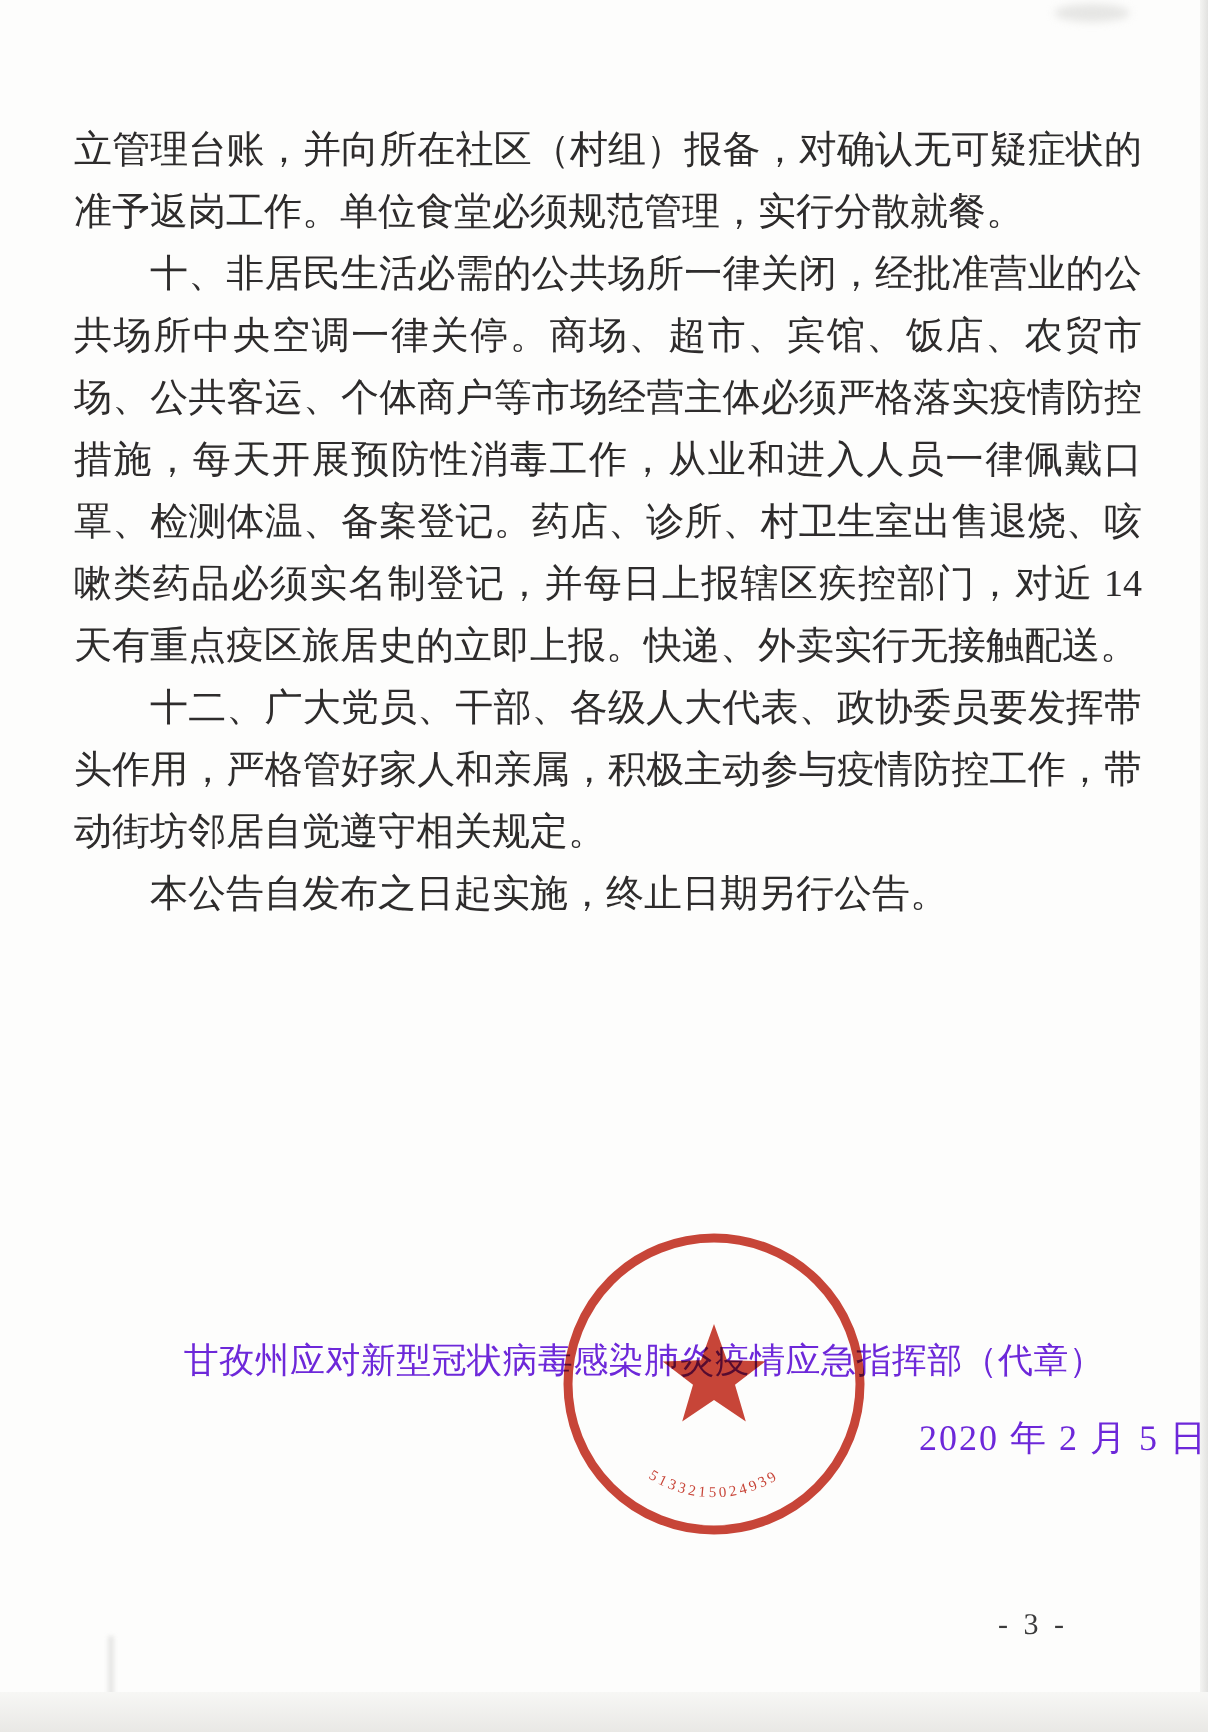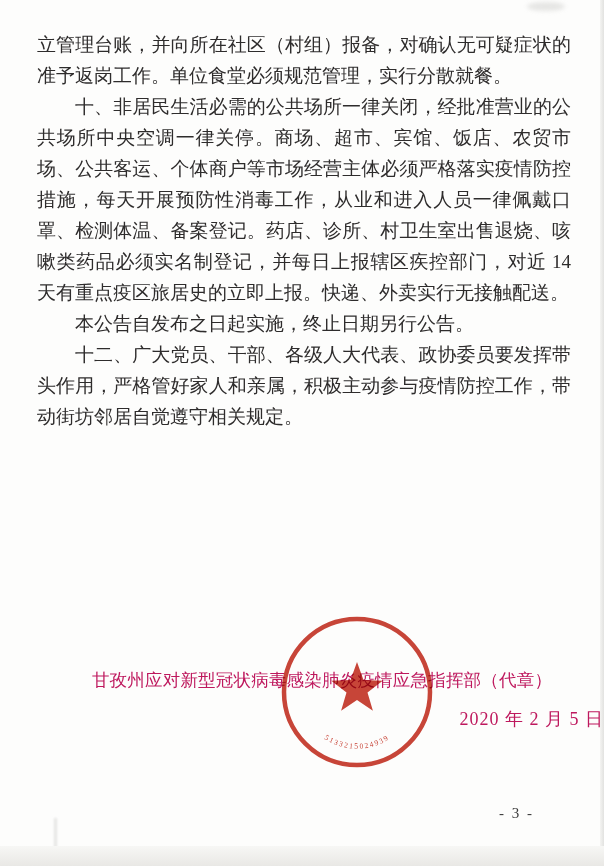--- a/index.html
+++ b/index.html
@@ -25,30 +25,30 @@
   .smudge-topright {
     position:absolute; left:527px; top:2px; width:38px; height:9px;
     background:#dcdcda; border-radius:50%; filter:blur(2px); opacity:.7;
   }
   .streak-bottomleft {
     position:absolute; left:54px; top:818px; width:3px; height:38px;
     background:#dddddb; filter:blur(1px); opacity:.7;
   }
   
   .content {
-    position:absolute; left:37px; top:29px; width:534px;
+    position:absolute; left:37px; top:60px; width:534px;
     font-size:19px; line-height:31px; color:#2e2c2c;
     text-align:justify;
   }
   .content p { margin:0; }
   .content p.indent { text-indent:2em; }
   
   .signature {
     position:absolute; left:40px; top:667px; width:564px;
-    text-align:center; color:#be185d;
+    text-align:center; color:#6d28d9;
   }
   .sig-org { font-size:17.5px; line-height:26px; letter-spacing:0.2px; }
   .sig-date { font-size:18px; line-height:24px; margin-top:14px; letter-spacing:1px;text-align:right; }
   
   .seal {
     position:absolute; left:275px; top:610px; width:164px; height:164px;
     mix-blend-mode:multiply; opacity:.92;
   }
   .seal text { font-family:"Liberation Serif","DejaVu Serif",serif; }
   
@@ -58,22 +58,22 @@
   }
 </style>
 </head>
 <body>
 
 <div class="page">
 
   <div class="content">
     <p>立管理台账，并向所在社区（村组）报备，对确认无可疑症状的准予返岗工作。单位食堂必须规范管理，实行分散就餐。</p>
     <p class="indent">十、非居民生活必需的公共场所一律关闭，经批准营业的公共场所中央空调一律关停。商场、超市、宾馆、饭店、农贸市场、公共客运、个体商户等市场经营主体必须严格落实疫情防控措施，每天开展预防性消毒工作，从业和进入人员一律佩戴口罩、检测体温、备案登记。药店、诊所、村卫生室出售退烧、咳嗽类药品必须实名制登记，并每日上报辖区疾控部门，对近 14 天有重点疫区旅居史的立即上报。快递、外卖实行无接触配送。</p>
+    <p class="indent">十二、广大党员、干部、各级人大代表、政协委员要发挥带头作用，严格管好家人和亲属，积极主动参与疫情防控工作，带动街坊邻居自觉遵守相关规定。</p>
     <p class="indent">本公告自发布之日起实施，终止日期另行公告。</p>
-    <p class="indent">十二、广大党员、干部、各级人大代表、政协委员要发挥带头作用，严格管好家人和亲属，积极主动参与疫情防控工作，带动街坊邻居自觉遵守相关规定。</p>
   </div>
 
   <div class="signature">
     <div class="sig-org">甘孜州应对新型冠状病毒感染肺炎疫情应急指挥部（代章）</div>
     <div class="sig-date">2020 年 2 月 5 日</div>
   </div>
 
   <svg class="seal" viewBox="0 0 164 164" xmlns="http://www.w3.org/2000/svg">
     <defs>
       <path id="arcOuter" d="M 82,144 A 62,62 0 1 1 81.9,144"></path>

